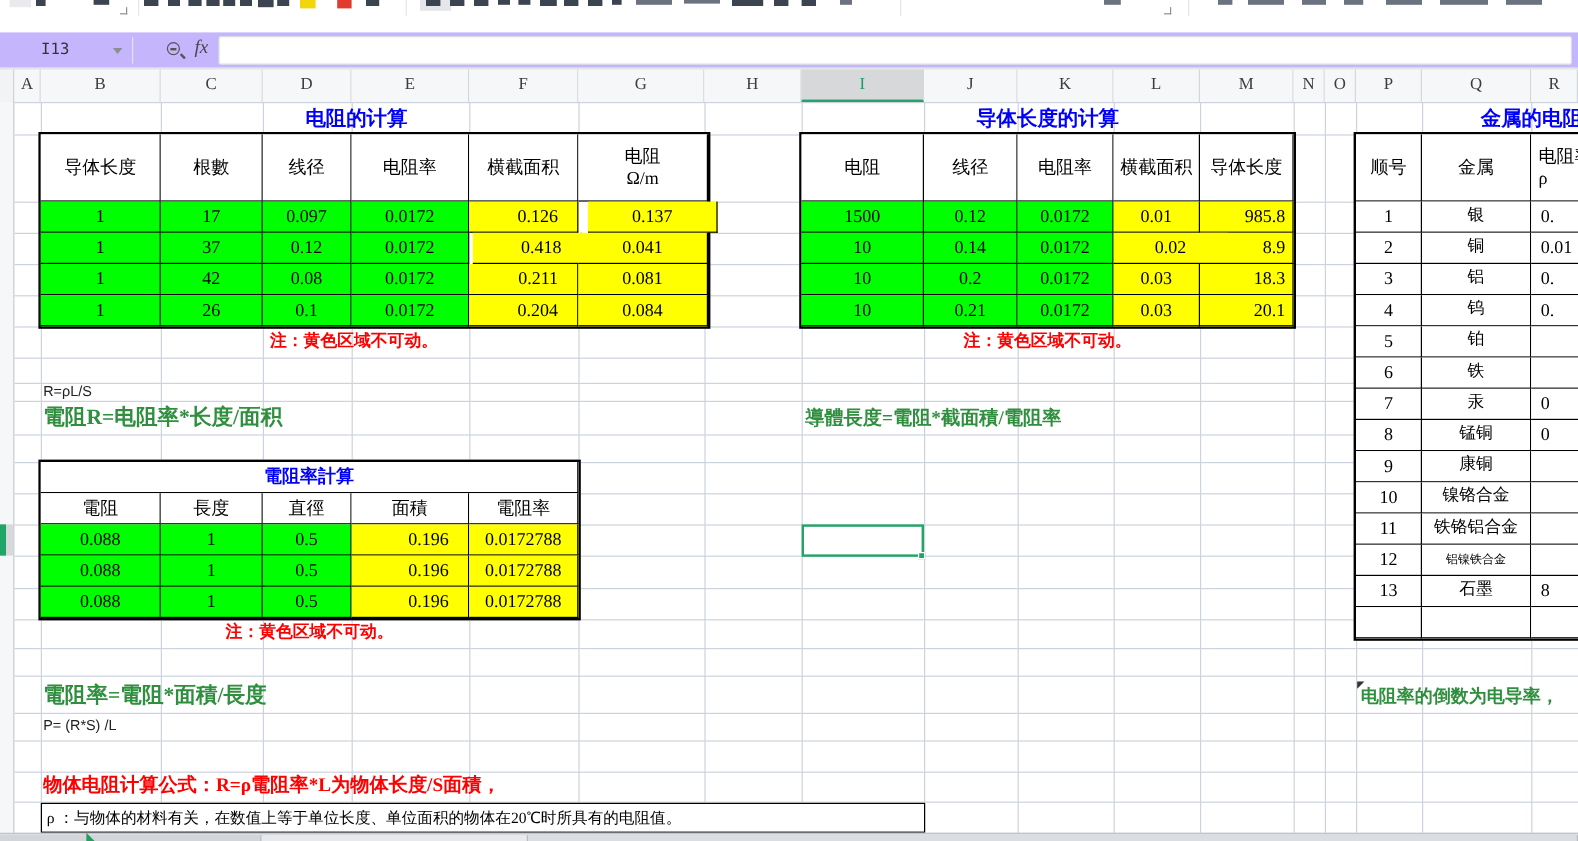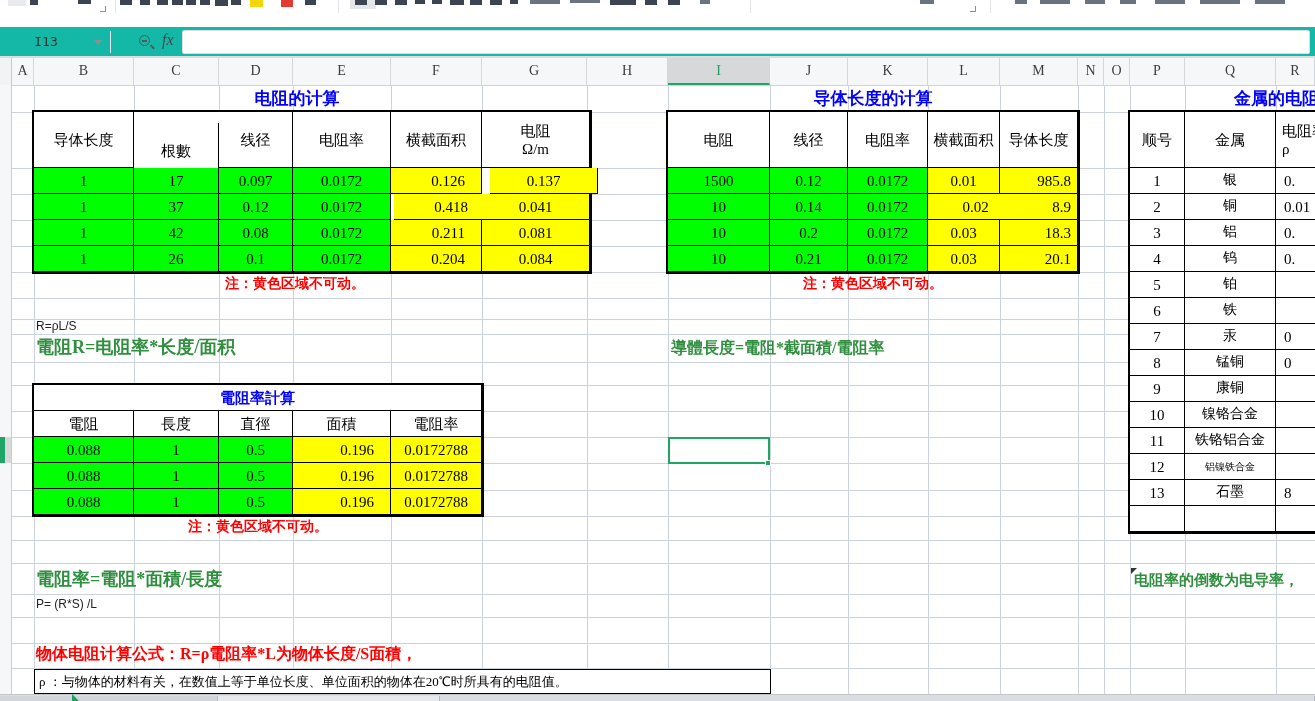--- a/index.html
+++ b/index.html
@@ -2,21 +2,21 @@
 <html><head>
 <meta charset="utf-8">
 <style>
   *{margin:0;padding:0;box-sizing:border-box}
   html,body{background:#fff}
   body{font-family:"Liberation Sans",sans-serif}
   #app{position:relative;width:1315px;height:701px;overflow:hidden;background:#fff}
   
   #toolbar{position:absolute;left:0;top:0;width:1315px;height:27px;background:#fff}
   
-  #formula-row{position:absolute;left:0;top:27px;width:1315px;height:30px;background:#14b8a6;border-bottom:1px solid #dcdee2}
+  #formula-row{position:absolute;left:0;top:27px;width:1315px;height:30px;background:#c4b5fd;border-bottom:1px solid #dcdee2}
   #name-box{position:absolute;left:0;top:0;width:108px;height:29px}
   #name-box-value{position:absolute;left:0;top:7px;width:92px;text-align:center;font-size:13px;color:#333;font-family:"DejaVu Sans Mono",monospace}
   #name-dd{position:absolute;left:94px;top:13px;width:0;height:0;border-left:4px solid transparent;border-right:4px solid transparent;border-top:5px solid #8a8f96}
   #fr-sep{position:absolute;left:110px;top:4px;width:1px;height:22px;background:#e2e4e8}
   #search-glass{position:absolute;left:139px;top:8px;width:11px;height:11px;border:1.5px solid #555;border-radius:50%}
   #search-glass::after{content:"";position:absolute;left:2px;top:4px;width:5px;height:1.5px;background:#555}
   #search-handle{position:absolute;left:150px;top:19px;width:5px;height:1.5px;background:#555;transform:rotate(45deg)}
   #fx{position:absolute;left:162px;top:4px;font-family:"Liberation Serif",serif;font-style:italic;font-size:16px;color:#44484e}
   #formula-input{position:absolute;left:182px;top:3px;width:1128px;height:24px;background:#fff;border:1px solid #dbdee3;border-radius:2px}
   
@@ -178,21 +178,21 @@
       <div class="gl-h" style="position: absolute; left: 12px; top: 563px; width: 1303px;"></div>
       <div class="gl-h" style="position: absolute; left: 12px; top: 594px; width: 1303px;"></div>
       <div class="gl-h" style="position: absolute; left: 12px; top: 617px; width: 1303px;"></div>
       <div class="gl-h" style="position: absolute; left: 12px; top: 643px; width: 1303px;"></div>
       <div class="gl-h" style="position: absolute; left: 12px; top: 668px; width: 1303px;"></div>
       <div class="gl-h" style="position: absolute; left: 12px; top: 694px; width: 1303px;"></div>
     </div>
   <div id="sheet">
       <div class="tbl" style="position: absolute; left: 32px; top: 110px; width: 560px; height: 164px;">
         <div class="cell bg-w" style="position: absolute; left: 0px; top: 0px; width: 100px; height: 56px;">导体长度</div>
-        <div class="cell bg-w" style="position: absolute; left: 100px; top: 0px; width: 85px; height: 56px; margin-top: 11px;">根數</div>
+        <div class="cell bg-w" style="position: absolute; left: 100px; top: 0px; width: 85px; height: 56px;">根數</div>
         <div class="cell bg-w" style="position: absolute; left: 185px; top: 0px; width: 74px; height: 56px;">线径</div>
         <div class="cell bg-w" style="position: absolute; left: 259px; top: 0px; width: 98px; height: 56px;">电阻率</div>
         <div class="cell bg-w" style="position: absolute; left: 357px; top: 0px; width: 91px; height: 56px;">横截面积</div>
         <div class="cell bg-w" style="position: absolute; left: 448px; top: 0px; width: 108px; height: 56px;">电阻
 Ω/m</div>
         <div class="cell bg-g" style="position: absolute; left: 0px; top: 56px; width: 100px; height: 26px;">1</div>
         <div class="cell bg-g" style="position: absolute; left: 100px; top: 56px; width: 85px; height: 26px; font-family: Liberation Serif, serif;">17</div>
         <div class="cell bg-g" style="position: absolute; left: 185px; top: 56px; width: 74px; height: 26px;">0.097</div>
         <div class="cell bg-g" style="position: absolute; left: 259px; top: 56px; width: 98px; height: 26px;">0.0172</div>
         <div class="cell bg-y" style="position: absolute; left: 357px; top: 56px; width: 91px; height: 26px; justify-content: flex-end; padding-right: 16px;">0.126</div>

